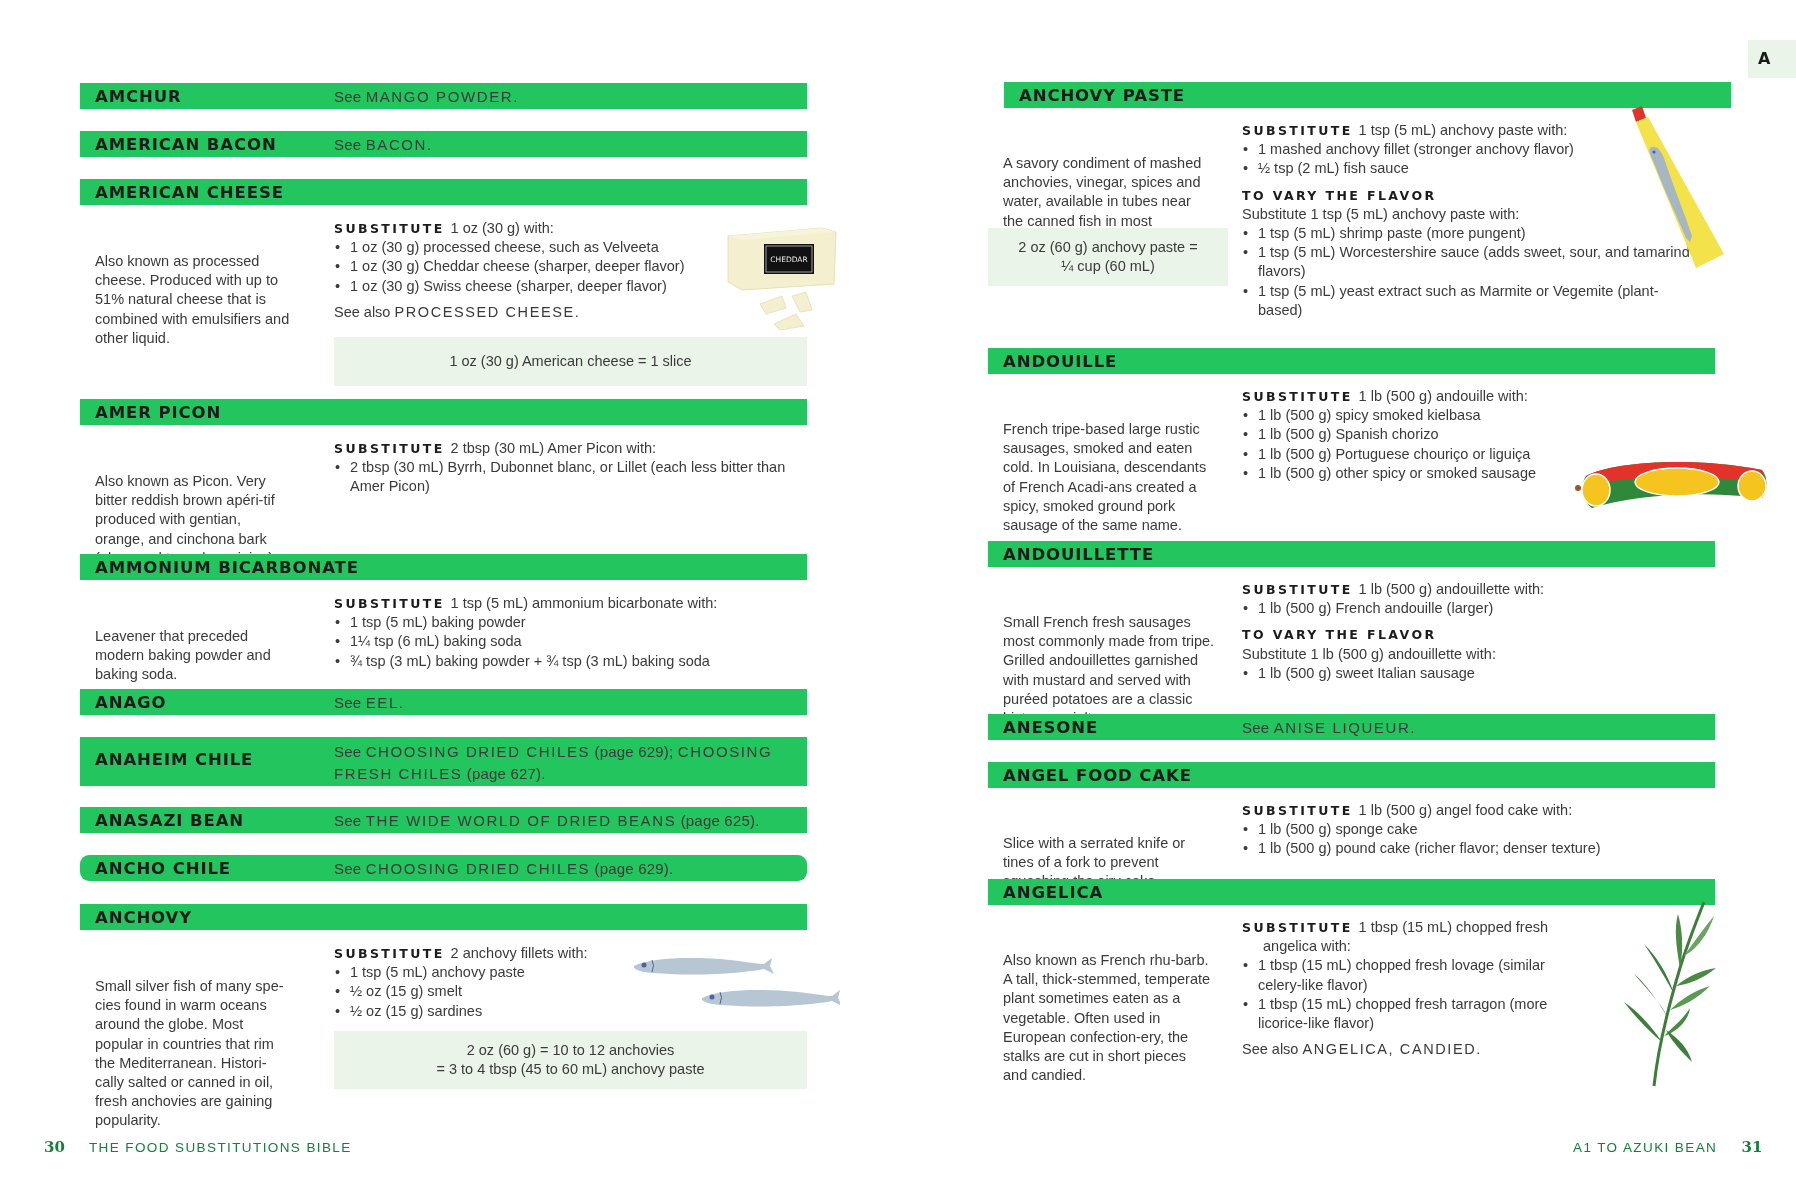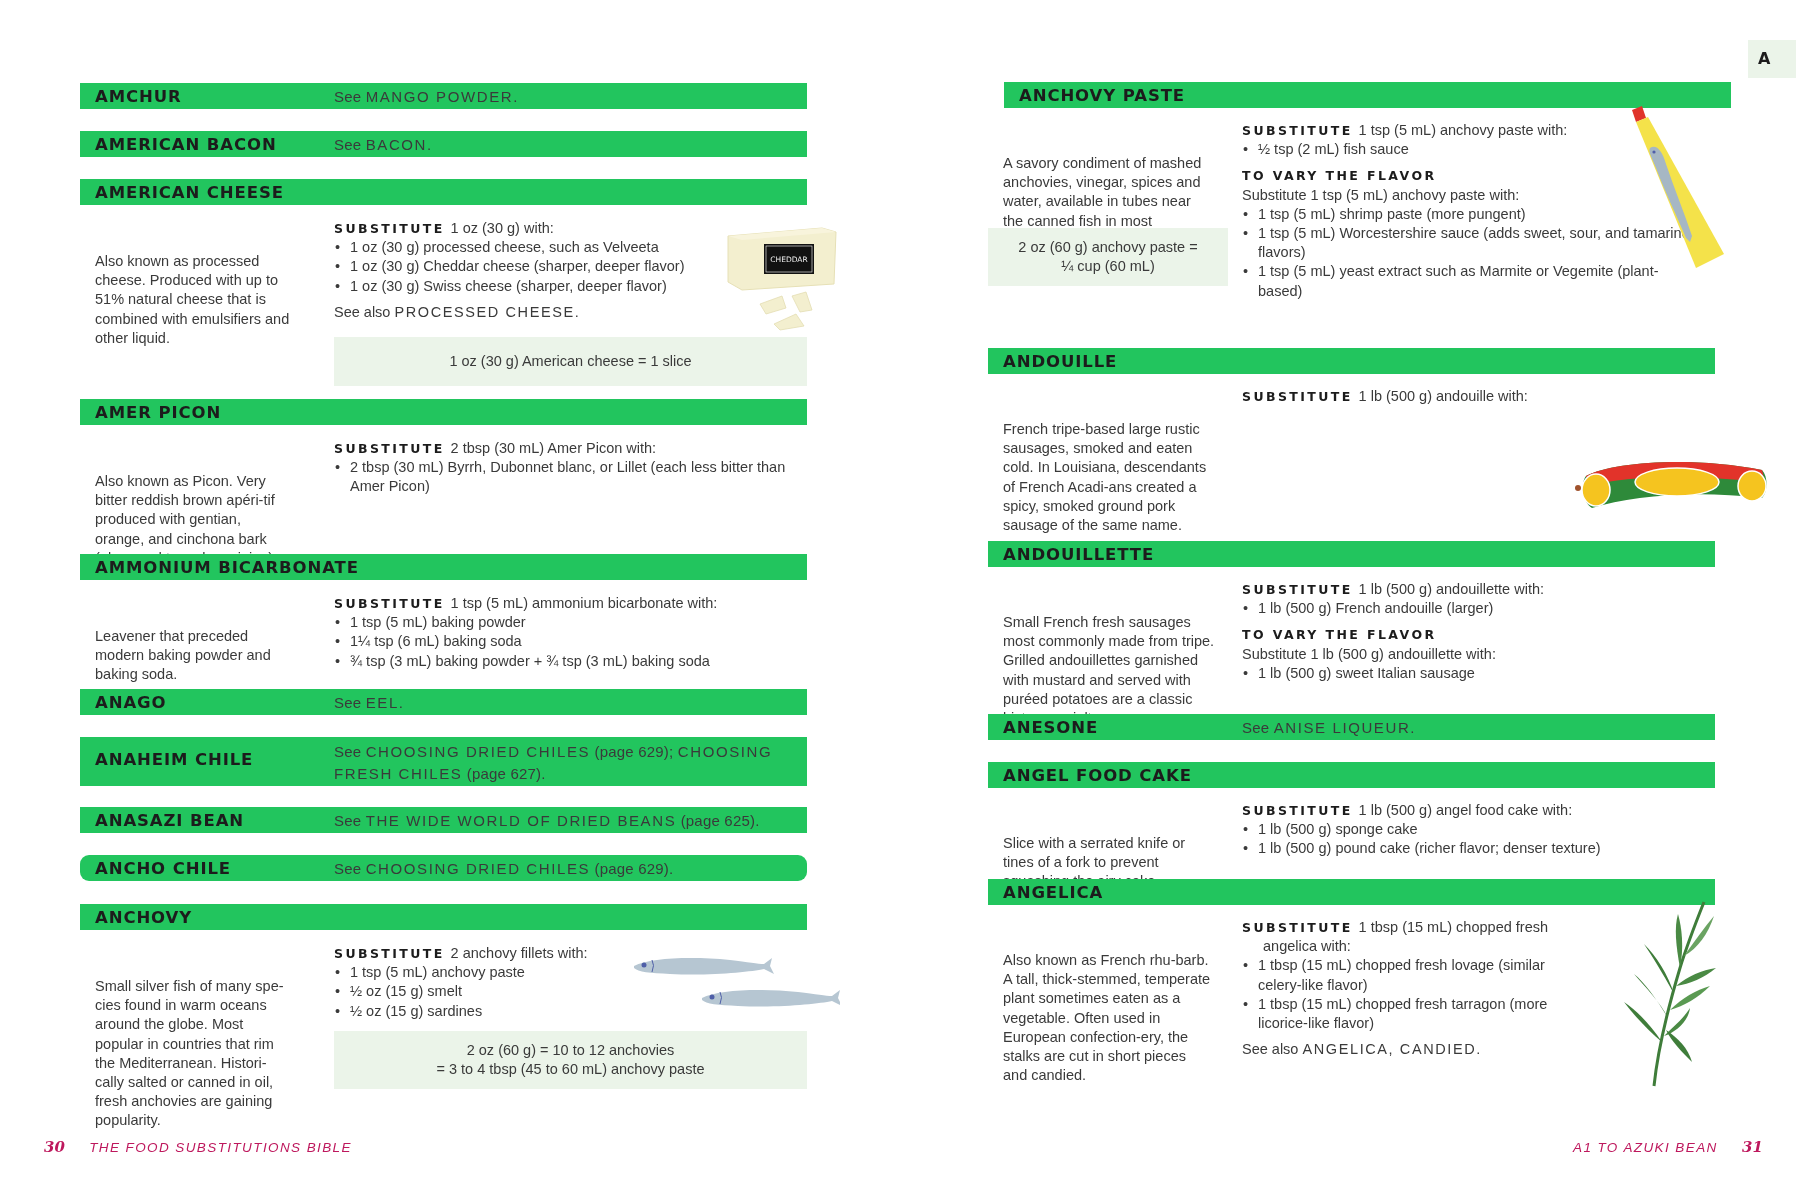--- a/index.html
+++ b/index.html
@@ -19,21 +19,21 @@
   .sub .kw { font-family:"DejaVu Sans", sans-serif; font-weight:bold; font-size:12.5px; letter-spacing:2.4px; color:#1c1c1c; margin-right:6px; }
   .sub .kw2 { display:block; font-family:"DejaVu Sans", sans-serif; font-weight:bold; font-size:12.5px; letter-spacing:2.4px; color:#1c1c1c; margin-top:7px; }
   .sub ul { list-style:none; margin:0; padding:0; }
   .sub li { position:relative; padding-left:16px; }
   .sub li::before { content:"\2022"; position:absolute; left:1px; top:0; }
   .sub .indent { display:block; padding-left:21px; }
   .sub .seealso { display:block; margin-top:7px; }
   .sub .seealso .xref { letter-spacing:1.6px; }
   .equiv { position:absolute; background:#ebf4e9; font-size:14.5px; line-height:19px; color:#3a3a3a;
            display:flex; align-items:center; justify-content:center; text-align:center; }
-  .footer { position:absolute; top:1138px; font-size:13.5px; letter-spacing:1.4px; color:#be185d; white-space:nowrap;font-style:italic; }
+  .footer { position:absolute; top:1138px; font-size:13.5px; letter-spacing:1.4px; color:#15803d; white-space:nowrap; }
   .footer .num { font-family:"DejaVu Serif", serif; font-weight:bold; font-size:15px; letter-spacing:0; }
   .tab-a { position:absolute; left:1748px; top:40px; width:48px; height:38px; background:#ebf4e9;
            font-family:"DejaVu Sans", sans-serif; font-weight:bold; font-size:16px; color:#1c1c1c; }
   .tab-a span { position:absolute; left:10px; top:9px; }
   .illus { position:absolute; }
 </style>
 </head>
 <body>
 
 <div class="page left-page">
@@ -167,20 +167,21 @@
   <div class="desc" style="left:105px; top:121px; width:208px;">A savory condiment of mashed anchovies, vinegar, spices and water, available in tubes near the canned fish in most supermarkets.</div>
   <div class="equiv" style="left:90px; top:228px; width:240px; height:58px;">
     <div>
         <div>2 oz (60 g) anchovy paste =</div>
         <div>¼ cup (60 mL)</div>
       </div>
   </div>
   <div class="sub" style="left:344px; top:121px; width:455px;">
     <span class="kw">SUBSTITUTE</span><span>1 tsp (5 mL) anchovy paste with:</span>
     <ul>
+      <li>1 mashed anchovy fillet (stronger anchovy flavor)</li>
       <li>½ tsp (2 mL) fish sauce</li>
     </ul>
     <span class="kw2">TO VARY THE FLAVOR</span>
     <span>Substitute 1 tsp (5 mL) anchovy paste with:</span>
     <ul>
       <li>1 tsp (5 mL) shrimp paste (more pungent)</li>
       <li>1 tsp (5 mL) Worcestershire sauce (adds sweet, sour, and tamarind flavors)</li>
       <li>1 tsp (5 mL) yeast extract such as Marmite or Vegemite (plant-based)</li>
     </ul>
   </div>
@@ -192,20 +193,26 @@
       <circle cx="28" cy="48" r="1.6" fill="#4f5fa8"></circle>
     </svg>
   </div>
 
   <div class="bar" style="left:90px; top:348px; width:727px;">
     <span class="head">ANDOUILLE</span>
   </div>
   <div class="desc" style="left:105px; top:387px; width:210px;">French tripe-based large rustic sausages, smoked and eaten cold. In Louisiana, descendants of French Acadi-ans created a spicy, smoked ground pork sausage of the same name.</div>
   <div class="sub" style="left:344px; top:387px; width:340px;">
     <span class="kw">SUBSTITUTE</span><span>1 lb (500 g) andouille with:</span>
+    <ul>
+      <li>1 lb (500 g) spicy smoked kielbasa</li>
+      <li>1 lb (500 g) Spanish chorizo</li>
+      <li>1 lb (500 g) Portuguese chouriço or liguiça</li>
+      <li>1 lb (500 g) other spicy or smoked sausage</li>
+    </ul>
   </div>
   <div class="illus" style="left:674px; top:452px; width:200px; height:62px;">
     <svg width="200" height="62" viewBox="0 0 200 62">
       <path d="M14,24 C40,10 120,4 190,18 C196,24 196,40 190,46 C120,38 60,44 20,56 C10,50 8,32 14,24 Z" fill="#2e8a3a"></path>
       <path d="M14,24 C40,10 120,4 190,18 C192,24 192,28 190,30 C130,24 60,22 16,34 Z" fill="#e2332a"></path>
       <ellipse cx="105" cy="30" rx="42" ry="14" fill="#f5c41f" stroke="#fff" stroke-width="1.5"></ellipse>
       <ellipse cx="24" cy="38" rx="14" ry="16" fill="#f5c41f" stroke="#fff" stroke-width="1.5"></ellipse>
       <ellipse cx="180" cy="34" rx="14" ry="15" fill="#f5c41f" stroke="#fff" stroke-width="1.5"></ellipse>
       <circle cx="6" cy="36" r="3" fill="#a0522d"></circle>
     </svg>

